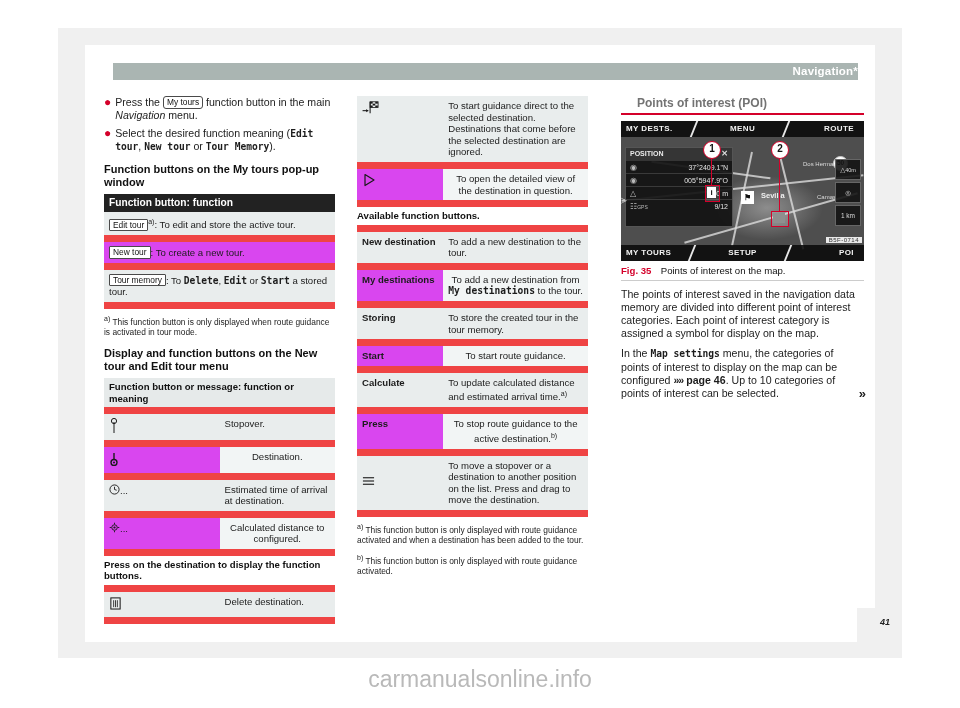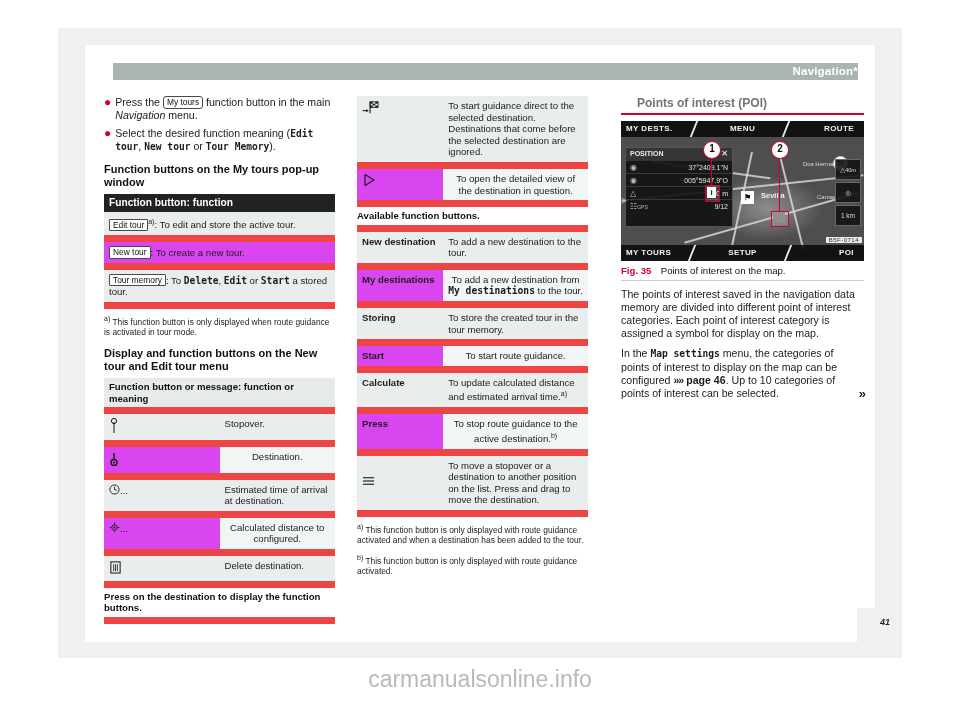--- a/index.html
+++ b/index.html
@@ -450,32 +450,32 @@
             <circle cx="6" cy="6" r="1.2" fill="#1a1a1a"></circle>
             <line x1="6" y1="0.8" x2="6" y2="2.6" stroke="#1a1a1a" stroke-width="1"></line>
             <line x1="6" y1="9.4" x2="6" y2="11.2" stroke="#1a1a1a" stroke-width="1"></line>
             <line x1="0.8" y1="6" x2="2.6" y2="6" stroke="#1a1a1a" stroke-width="1"></line>
             <line x1="9.4" y1="6" x2="11.2" y2="6" stroke="#1a1a1a" stroke-width="1"></line>
           </svg><span style="font-size:9.6px">...</span>
         </td>
         <td class="cell-b">Calculated distance to configured.</td>
       </tr>
       <tr>
+        <td class="secthdr" colspan="2">Press on the destination to display the function buttons.</td>
+      </tr>
+      <tr>
         <td class="cell-a keyicon">
           <svg width="13" height="14" viewBox="0 0 14 15">
             <rect x="2" y="2" width="10" height="12" fill="none" stroke="#1a1a1a" stroke-width="1.1"></rect>
             <line x1="5" y1="4.5" x2="5" y2="12" stroke="#1a1a1a" stroke-width="0.9"></line>
             <line x1="7" y1="4.5" x2="7" y2="12" stroke="#1a1a1a" stroke-width="0.9"></line>
             <line x1="9" y1="4.5" x2="9" y2="12" stroke="#1a1a1a" stroke-width="0.9"></line>
           </svg>
         </td>
         <td class="cell-b">Delete destination.</td>
-      </tr>
-      <tr>
-        <td class="secthdr" colspan="2">Press on the destination to display the function buttons.</td>
       </tr>
     </tbody>
       </table>
   </div>
 
   <div class="col col-mid">
     <table class="tbl" style="margin-top:0">
       <tbody>
           <tr>
         <td class="cell-a keyicon" style="width:33%">

